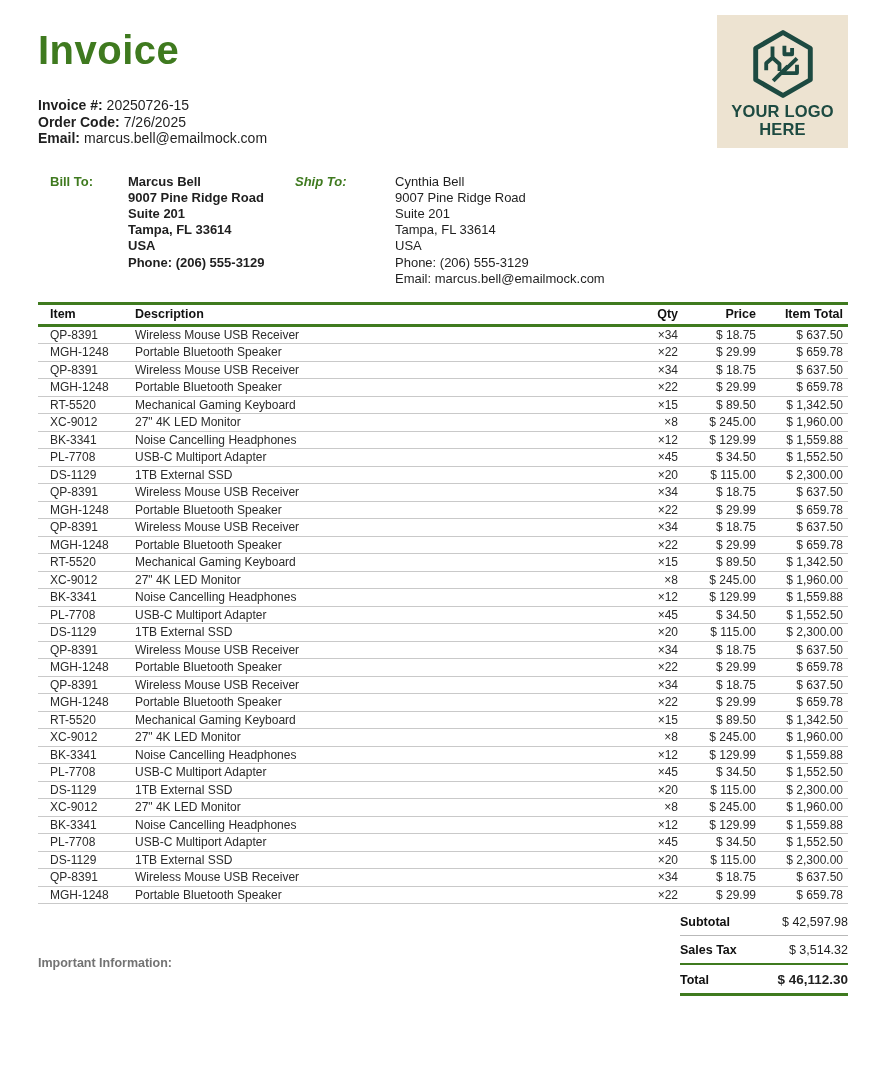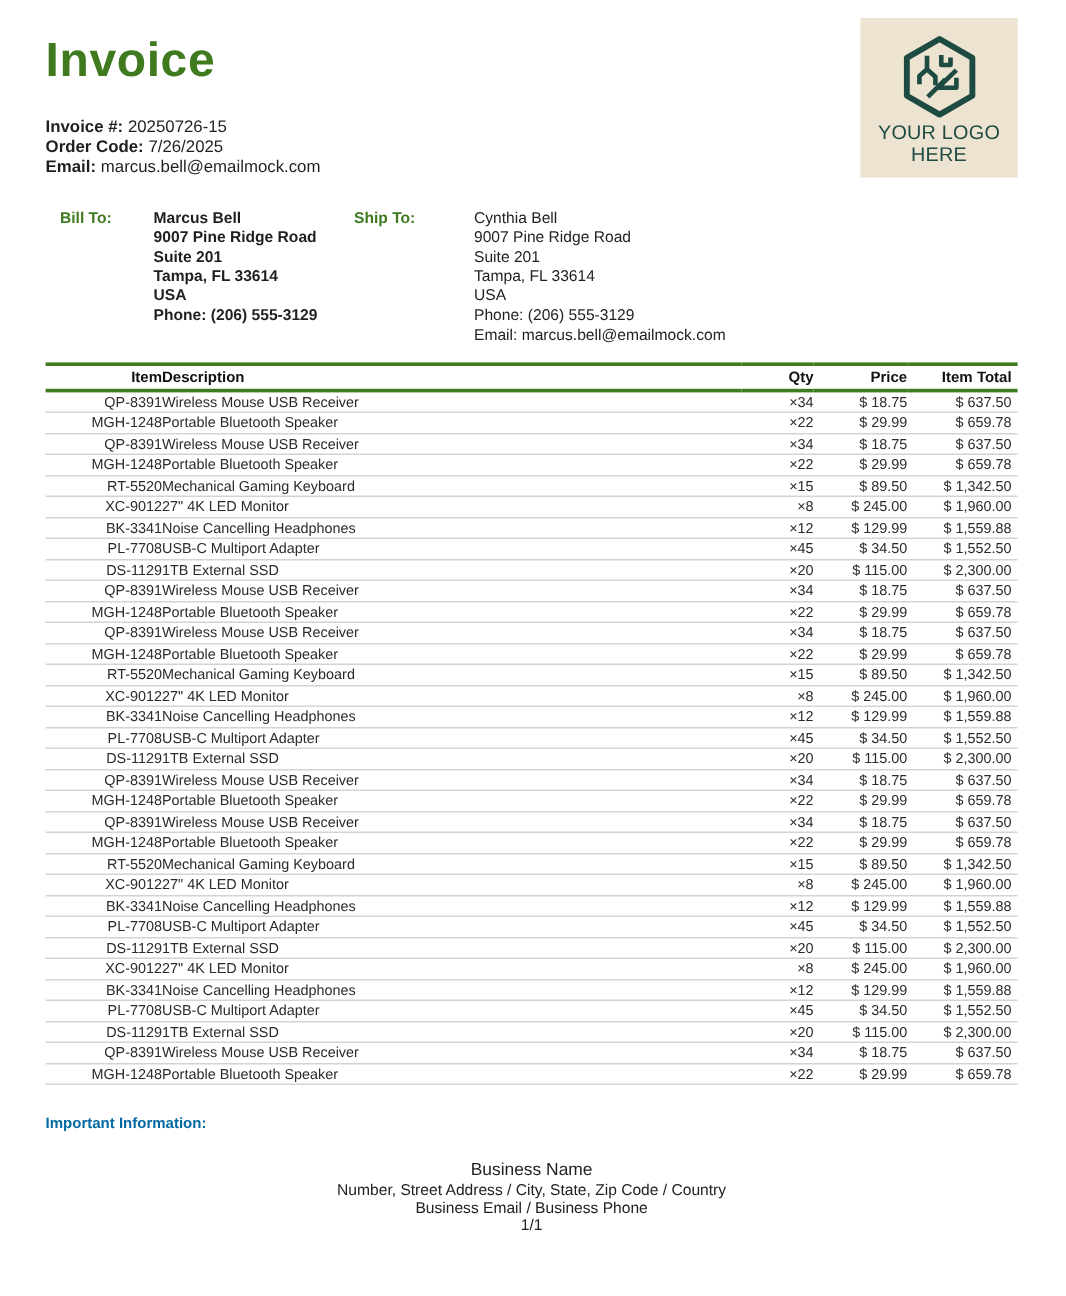--- a/index.html
+++ b/index.html
@@ -11,55 +11,55 @@
   }
   .page { position:relative; width:888px; height:1060px; padding:0 40px 0 38px; overflow:hidden; }
 
   
   .title { color:var(--green,#3f7a1f); font-size:40px; font-weight:800; margin:0; padding-top:28px; letter-spacing:0.5px; }
   .logo {
     position:absolute; top:15px; right:40px; width:131px; height:133px;
     background:var(--logo_bg,#ede3d1); display:flex; flex-direction:column; align-items:center;
   }
   .logo svg { width:70px; height:72px; margin-top:13px; }
-  .logo-text { color:var(--logo_fg,#1d4a41); font-weight:400; font-size:16.5px; line-height:18px; text-align:center; letter-spacing:0.2px; margin-top:2px; }
+  .logo-text { color:var(--logo_fg,#1d4a41); font-weight:700; font-size:16.5px; line-height:18px; text-align:center; letter-spacing:0.2px; margin-top:2px; }
 
   .meta { margin-top:24px; font-size:14px; line-height:16.5px; }
   .meta b { font-weight:700; margin-right:4px; }
 
   
   .addresses { display:flex; margin-top:27px; font-size:13px; line-height:16.2px; }
   .addr-label { color:var(--green,#3f7a1f); font-weight:700; }
   .label1 { width:90px; padding-left:12px; }
   .bill-lines { width:167px;font-weight:bold; }
-  .label2 { width:100px; }
+  .label2 { width:100px;font-style:italic; }
   .addr-line { white-space:nowrap; }
 
   
   table.items { width:100%; border-collapse:collapse; margin-top:15px; }
   table.items col.c-item { width:97px; }
   table.items col.c-qty { width:60px; }
   table.items col.c-price { width:78px; }
   table.items col.c-total { width:92px; }
   table.items th {
     border-top:3px solid var(--green,#3f7a1f); border-bottom:3px solid var(--green,#3f7a1f);
     font-size:12.5px; font-weight:700; padding:2px 0 3px; text-align:left; color:#111;
   }
-  table.items th:first-child, table.items td:first-child { padding-left:12px;text-align:right; }
+  table.items th:first-child, table.items td:first-child { padding-left:12px; }
   table.items th.num, table.items td.num { text-align:right; }
   table.items th:last-child, table.items td:last-child { padding-right:5px; }
   table.items td {
     font-size:12px; line-height:12.5px; padding:2px 0;
     border-bottom:1px solid #c9c9c9; color:#2b2b2b; white-space:nowrap;
   }
 
   
   .bottom { display:flex; margin-top:4px; }
   .notes { flex:1; font-size:12.5px; line-height:16px; padding-top:20px; }
-  .notes-heading { font-weight:700; color:#0369a1; }
+  .notes-heading { font-weight:700; color:#737373;margin-top:27px; }
   .totals { width:168px; font-size:12.5px; }
   .totals-row { display:flex; justify-content:space-between; align-items:center; padding:7px 0 6px; }
   .totals-row .t-label { font-weight:700; color:#111; }
   .totals-row.r0 { border-bottom:1px solid #b9b9b9; }
   .totals-row.r1 { border-bottom:2px solid var(--green,#3f7a1f); }
   .totals-row.r2 { border-bottom:3px solid var(--green,#3f7a1f); }
   .totals-row.r2 .t-value { font-weight:700; font-size:13.5px; }
 
   
   .footer { text-align:center; margin-top:24px; font-size:13px; line-height:14.6px; color:#222; }
@@ -368,22 +368,30 @@
           <td class="num">$ 29.99</td>
           <td class="num">$ 659.78</td>
         </tr>
       </tbody>
   </table>
 
   <div class="bottom">
     <div class="notes">
       <div class="notes-heading">Important Information:</div>
     </div>
+    <div class="totals">
+      <div class="totals-row r0">
+        <span class="t-label">Subtotal</span>
+        <span class="t-value">$ 42,597.98</span>
+      </div>
+      <div class="totals-row r1">
+        <span class="t-label">Sales Tax</span>
+        <span class="t-value">$ 3,514.32</span>
+      </div>
+      <div class="totals-row r2">
+        <span class="t-label">Total</span>
+        <span class="t-value">$ 46,112.30</span>
+      </div>
+    </div>
   </div>
 
-  <div class="footer">
-    <div class="biz">Business Name</div>
-    <div>Number, Street Address / City, State, Zip Code / Country</div>
-    <div>Business Email / Business Phone</div>
-    <div>1/1</div>
-  </div>
 
 </div>
 
 </body></html>

